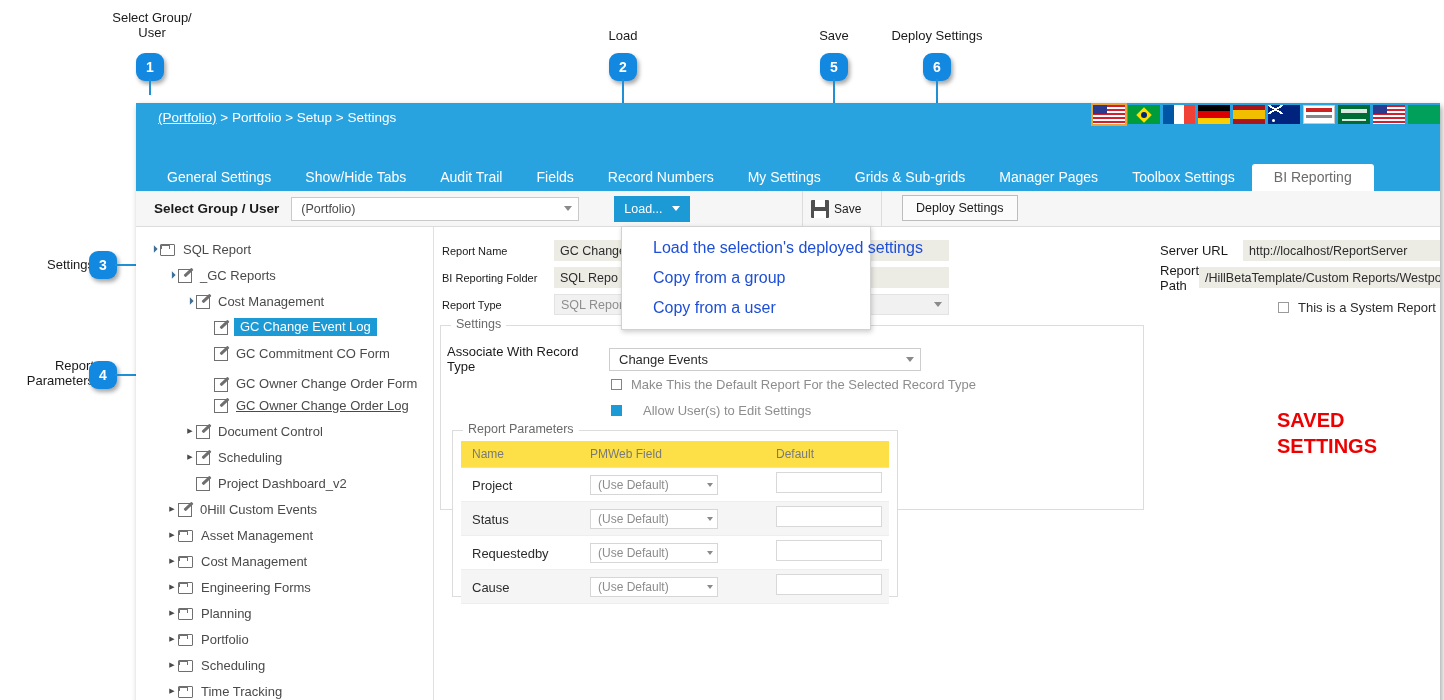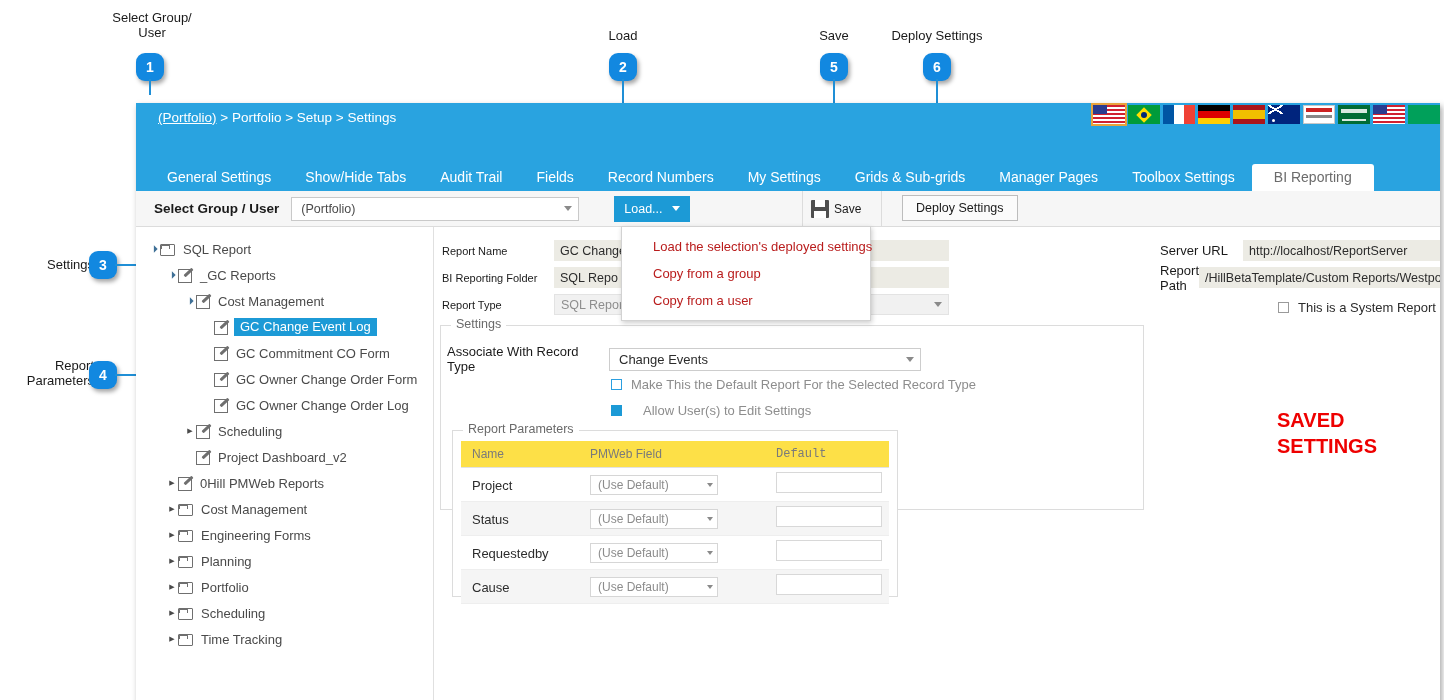--- a/index.html
+++ b/index.html
@@ -137,21 +137,21 @@
     border:1px solid #bdbdbd; background:#fbfbfb; font-size:12.5px; color:#1a1a1a;
     display:flex; align-items:center; cursor:pointer;
   }
 
   
   .dropdown {
     position:absolute; left:485px; top:35px; width:250px;
     background:#ffffff; border:1px solid #d2d2d2; box-shadow:1px 2px 5px rgba(0,0,0,0.2);
     z-index:40; padding:6px 0;
   }
-  .dd-item { font-size:13px; color:#b91c1c; padding:6px 0 6px 31px; cursor:pointer; white-space:nowrap;}
+  .dd-item { font-size:16px; color:#1d4ed8; padding:6px 0 6px 31px; cursor:pointer; white-space:nowrap;}
 
   
   .body-split { display:flex; height:534px; }
   .tree-pane {
     width:298px; border-right:1px solid #e0e0e0; padding:9px 0 0 6px;
     overflow:hidden;
   }
   .content-pane { flex:1; position:relative; padding:9px 0 0 0; }
 
   
@@ -356,44 +356,54 @@
           <div class="tnode sel" style="padding-left: 60px;">
             <span class="twist none"></span>
             <span class="ico ico-rep"></span>
             <span class="tlabel">GC Change Event Log</span>
           </div>
           <div class="tnode" style="padding-left: 60px;">
             <span class="twist none"></span>
             <span class="ico ico-rep"></span>
             <span class="tlabel">GC Commitment CO Form</span>
           </div>
-          <div class="tnode" style="padding-left: 60px;">
+          <div class="tnode" style="padding-left: 60px; align-items: flex-end;">
             <span class="twist none"></span>
             <span class="ico ico-rep"></span>
             <span class="tlabel">GC Owner Change Order Form</span>
           </div>
-          <div class="tnode" style="padding-left: 60px;">
+          <div class="tnode" style="padding-left: 60px; text-decoration: underline;">
             <span class="twist none"></span>
             <span class="ico ico-rep"></span>
             <span class="tlabel">GC Owner Change Order Log</span>
+          </div>
+          <div class="tnode" style="padding-left: 42px;">
+            <span class="twist closed"></span>
+            <span class="ico ico-rep"></span>
+            <span class="tlabel">Document Control</span>
           </div>
           <div class="tnode" style="padding-left: 42px;">
             <span class="twist closed"></span>
             <span class="ico ico-rep"></span>
             <span class="tlabel">Scheduling</span>
           </div>
           <div class="tnode" style="padding-left: 42px;">
             <span class="twist none"></span>
             <span class="ico ico-rep"></span>
             <span class="tlabel">Project Dashboard_v2</span>
           </div>
           <div class="tnode" style="padding-left: 24px;">
             <span class="twist closed"></span>
             <span class="ico ico-rep"></span>
-            <span class="tlabel">0Hill PMWeb Reports</span>
+            <span class="tlabel">0Hill Custom Events</span>
+          </div>
+          <div class="tnode" style="padding-left: 24px;">
+            <span class="twist closed"></span>
+            <span class="ico ico-folder"></span>
+            <span class="tlabel">Asset Management</span>
           </div>
           <div class="tnode" style="padding-left: 24px;">
             <span class="twist closed"></span>
             <span class="ico ico-folder"></span>
             <span class="tlabel">Cost Management</span>
           </div>
           <div class="tnode" style="padding-left: 24px;">
             <span class="twist closed"></span>
             <span class="ico ico-folder"></span>
             <span class="tlabel">Engineering Forms</span>
@@ -462,21 +472,21 @@
           </div>
 
           <div class="group" style="left:11px; top:104px; width:446px; height:167px; background:#ffffff;">
             <span class="group-title">Report Parameters</span>
             <div style="position:absolute; left:8px; top:10px; right:8px;">
               <table class="ptable" id="ptable-host">
                   <thead>
                     <tr>
                       <th style="width: 118px;">Name</th>
                       <th style="width: 186px;">PMWeb Field</th>
-                      <th style="width: auto; font-family: Liberation Mono, monospace;">Default</th>
+                      <th style="width: auto;">Default</th>
                     </tr>
                   </thead>
                   <tbody>
                     <tr>
                       <td><span class="pname">Project</span></td>
                       <td>
                         <span class="pdrop">
                           <span>(Use Default)</span>
                           <span class="caret-dn"></span>
                         </span>

